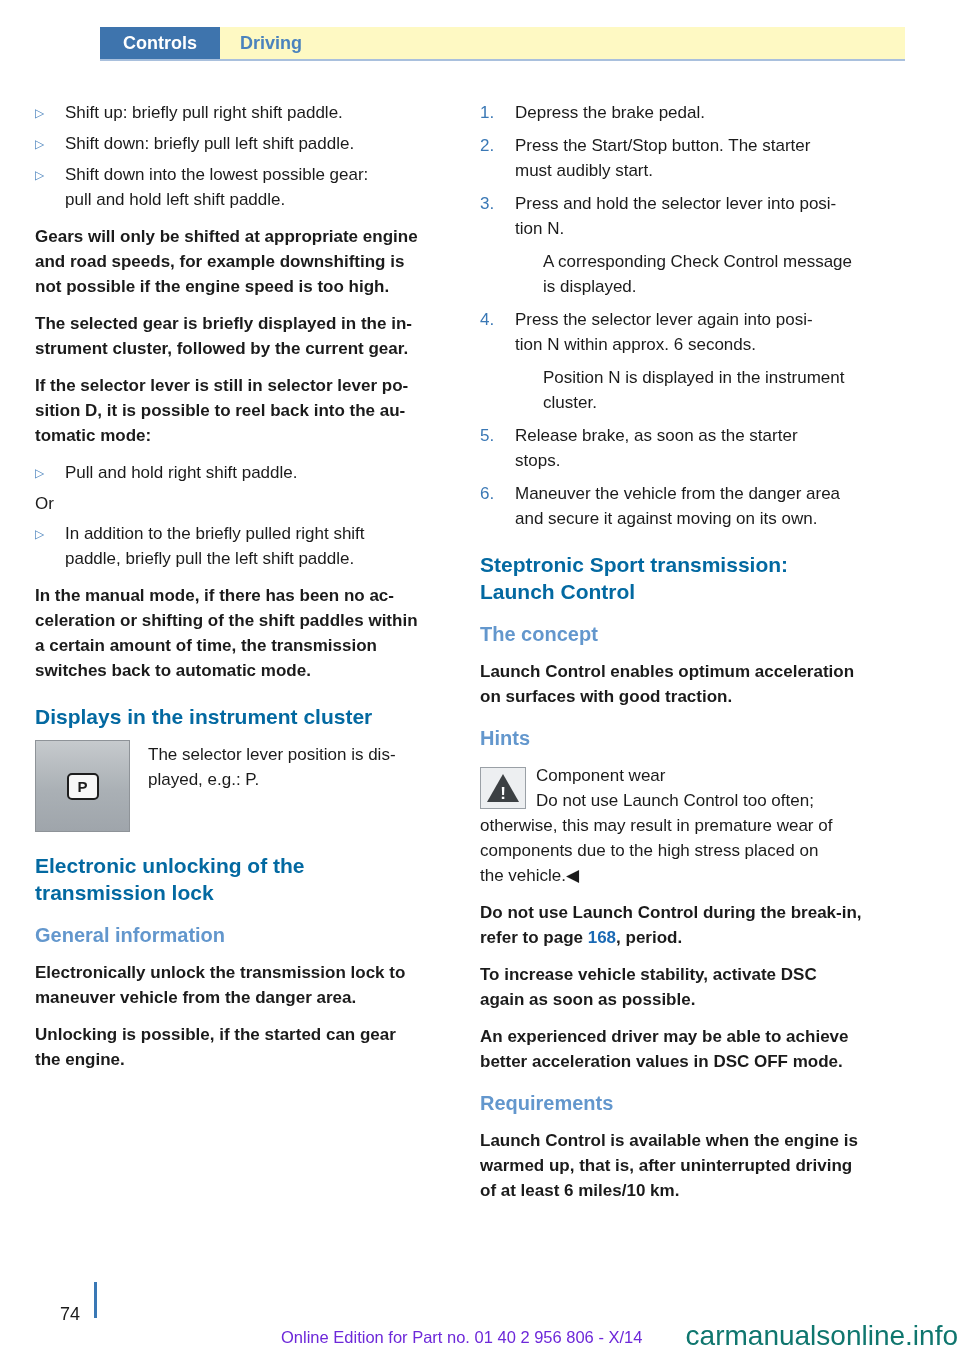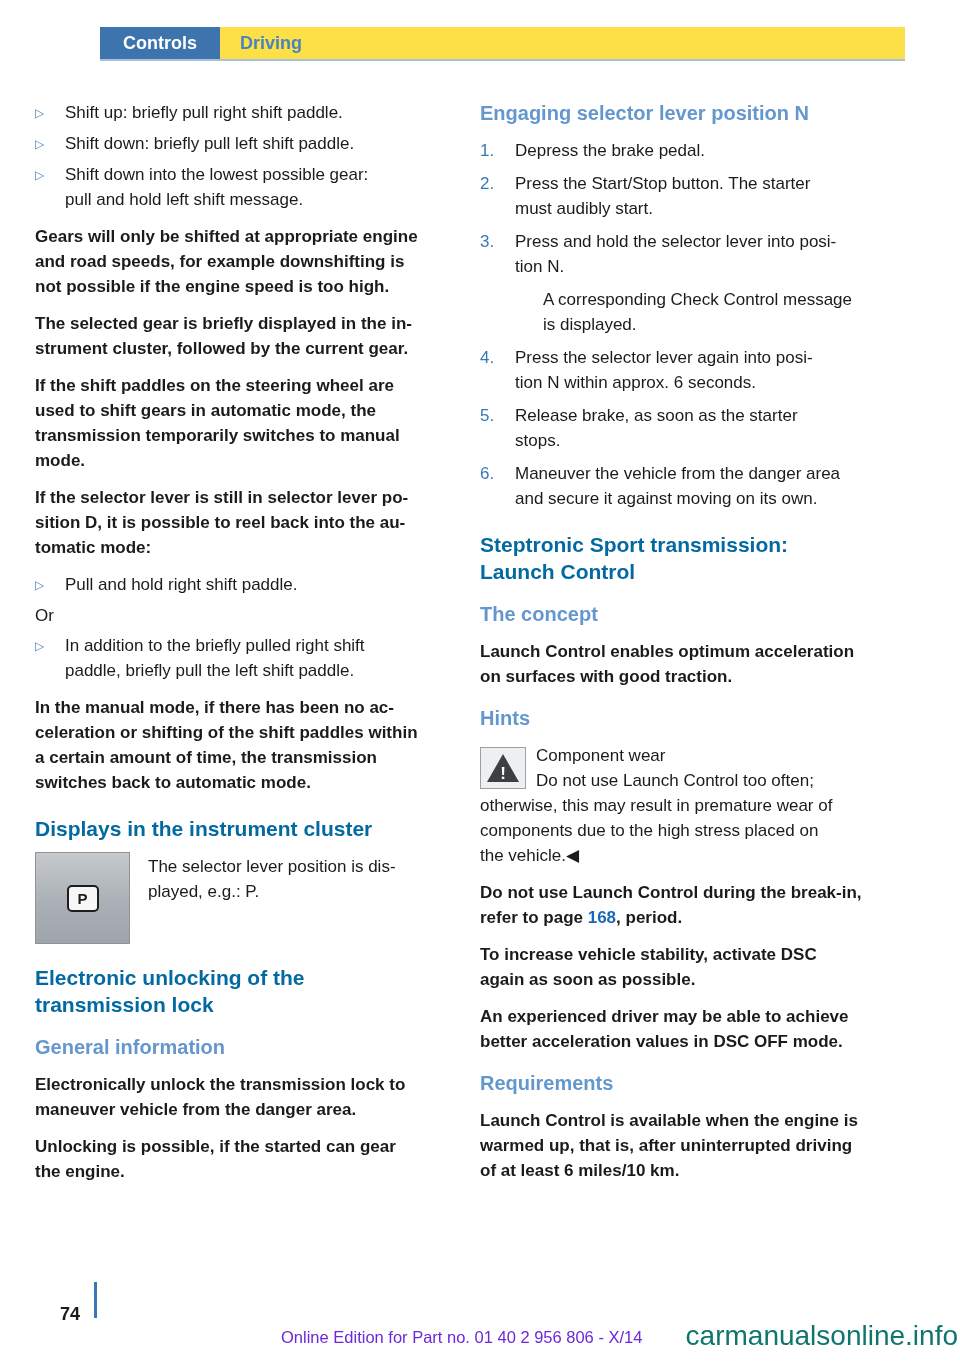--- a/index.html
+++ b/index.html
@@ -7,21 +7,21 @@
   body {
     width:960px; height:1362px; position:relative; overflow:hidden;
     font-family:"Liberation Sans","DejaVu Sans",sans-serif;
     color:#1b1b1b;
   }
   .page { position:absolute; inset:0; }
 
   
   .header { position:absolute; top:27px; left:100px; width:805px; height:34px; display:flex; border-bottom:2px solid #a9c0dd;justify-content:flex-end; }
   .chapter-tab { background:#3e74ad; color:#ffffff; font-weight:bold; font-size:18px; display:flex; align-items:center; padding:0 23px; }
-  .section-strip { background:#fde047; flex:1; display:flex; align-items:center; padding:0 20px; }
+  .section-strip { background:#fef9c3; flex:1; display:flex; align-items:center; padding:0 20px; }
   .section-strip span { color:#4b83bd; font-weight:bold; font-size:18px; }
 
   
   .col { position:absolute; top:100px; }
   .col-left  { left:35px;  width:432px; }
   .col-right { left:480px; width:448px; }
 
   .btext { font-size:17px; line-height:25px; white-space:pre-line; }
   p.body-text { margin-bottom:12px;font-weight:bold; }
 
@@ -58,21 +58,21 @@
 
   
   .warn { margin-bottom:12px; }
   .warn::after { content:""; display:block; clear:both; }
   .warn-icon { float:left; width:46px; height:42px; margin:4px 10px 4px 0; }
 
   .page-link { color:#1a69b4; text-decoration:none; cursor:pointer; }
 
   
   .footer-rule { position:absolute; left:94px; top:1282px; width:3px; height:36px; background:#3a78b5; }
-  .footer-num { position:absolute; left:60px; top:1304px; font-size:18px; font-weight:bold; color:#1b1b1b; }
+  .footer-num { position:absolute; left:60px; top:1304px; font-size:18px; font-weight:normal; color:#1b1b1b; }
   .footer-edition { position:absolute; left:281px; top:1328px; font-size:16.5px; color:#6d28d9; }
   .watermark { position:absolute; right:2px; top:1320px; font-size:28px; color:#0f766e; }
 </style>
 </head>
 <body>
 
 <div class="page">
 
   <header class="header">
     <div class="chapter-tab">
@@ -88,32 +88,28 @@
         <span class="marker">▷</span>
         <span class="btext">Shift up: briefly pull right shift paddle.</span>
       </div>
     <div class="bullet">
         <span class="marker">▷</span>
         <span class="btext">Shift down: briefly pull left shift paddle.</span>
       </div>
     <div class="bullet" style="margin-bottom:12px;">
         <span class="marker">▷</span>
         <span class="btext">Shift down into the lowest possible gear:
-pull and hold left shift message.</span>
+pull and hold left shift paddle.</span>
       </div>
 
     <p class="btext body-text">Gears will only be shifted at appropriate engine
 and road speeds, for example downshifting is
 not possible if the engine speed is too high.</p>
     <p class="btext body-text">The selected gear is briefly displayed in the in-
 strument cluster, followed by the current gear.</p>
-    <p class="btext body-text">If the shift paddles on the steering wheel are
-used to shift gears in automatic mode, the
-transmission temporarily switches to manual
-mode.</p>
     <p class="btext body-text">If the selector lever is still in selector lever po-
 sition D, it is possible to reel back into the au-
 tomatic mode:</p>
 
     <div class="bullet">
         <span class="marker">▷</span>
         <span class="btext">Pull and hold right shift paddle.</span>
       </div>
     <p class="btext or-line">Or</p>
     <div class="bullet" style="margin-bottom:12px;">
@@ -140,21 +136,20 @@
     <h2 class="doc-h2">Electronic unlocking of the
 transmission lock</h2>
     <h3 class="doc-h3">General information</h3>
     <p class="btext body-text">Electronically unlock the transmission lock to
 maneuver vehicle from the danger area.</p>
     <p class="btext body-text">Unlocking is possible, if the started can gear
 the engine.</p>
   </section>
 
   <section class="col col-right">
-    <h3 class="doc-h3 mt0">Engaging selector lever position N</h3>
 
     <div class="step">
         <span class="num">1.</span>
         <div class="step-body">
           <div class="btext">Depress the brake pedal.</div>
         </div>
       </div>
     <div class="step">
         <span class="num">2.</span>
         <div class="step-body">
@@ -169,20 +164,22 @@
 tion N.</div>
           <div class="btext sub">A corresponding Check Control message
 is displayed.</div>
         </div>
       </div>
     <div class="step">
         <span class="num">4.</span>
         <div class="step-body">
           <div class="btext">Press the selector lever again into posi-
 tion N within approx. 6 seconds.</div>
+          <div class="btext sub">Position N is displayed in the instrument
+cluster.</div>
         </div>
       </div>
     <div class="step">
         <span class="num">5.</span>
         <div class="step-body">
           <div class="btext">Release brake, as soon as the starter
 stops.</div>
         </div>
       </div>
     <div class="step">

